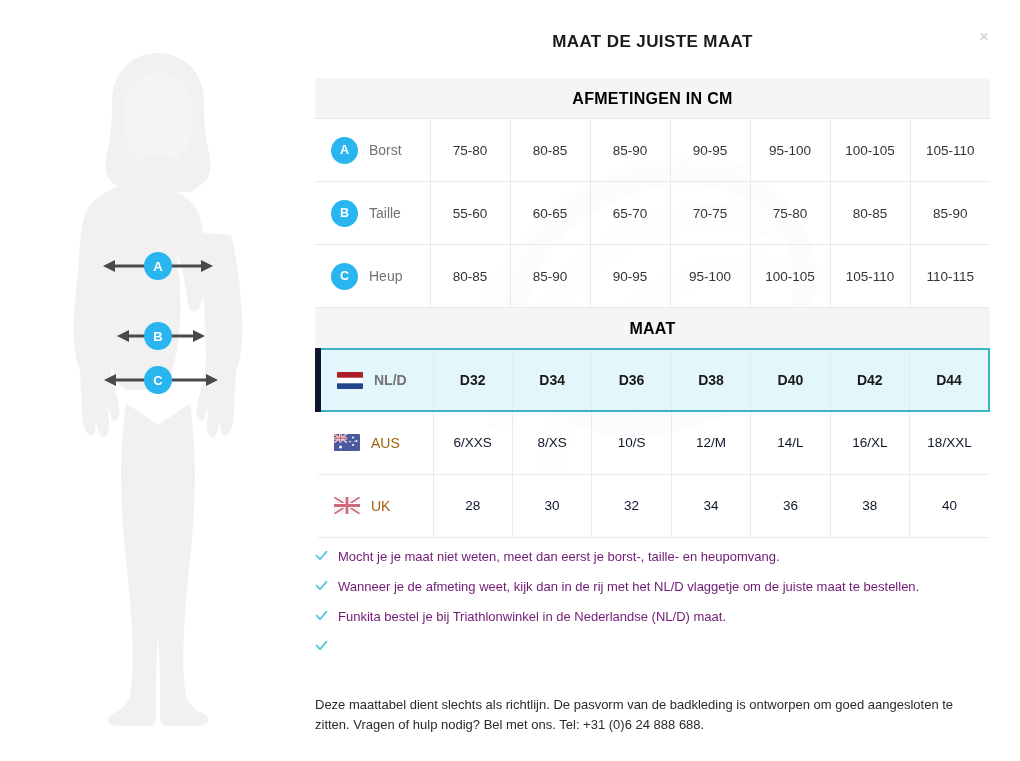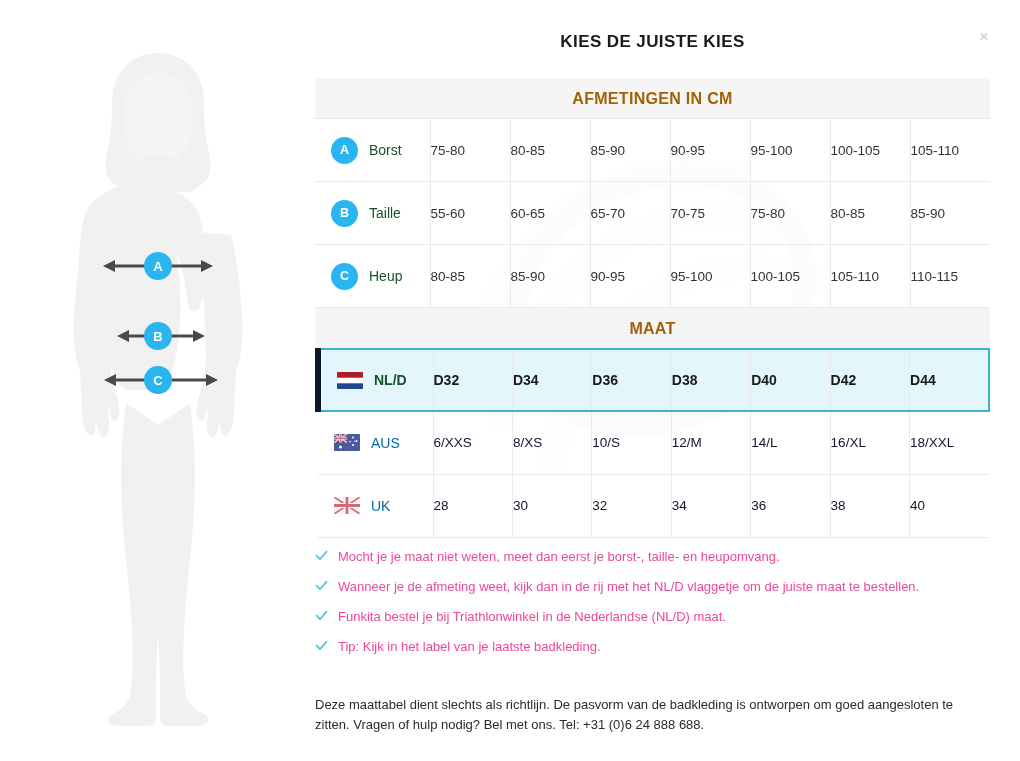--- a/index.html
+++ b/index.html
@@ -60,97 +60,97 @@
   .content {
     position: absolute;
     left: 315px; top: 78px;
     width: 675px;
   }
 
   .section-head {
     background: #f5f5f5;
     text-align: center;
     font-size: 16px; font-weight: bold;
-    color: #a16207;
+    color: #000000;
     letter-spacing: .3px;
     padding: 12px 0;
     height: 40px;
     position: relative;
     z-index: 2;
   }
 
   table.size-table {
     width: 675px;
     border-collapse: collapse;
     table-layout: fixed;
     position: relative;
     z-index: 2;
     background: transparent;
   }
   table.size-table td {
     border: 1px solid #eaeaea;
-    text-align: left;
+    text-align: center;
     font-size: 13.5px;
     color: #333;
     height: 63px;
     vertical-align: middle;
   }
   table.size-table td.label-cell {
     border-left: none;
     text-align: left;
     padding-left: 16px;
     width: 115px;
   }
   table.size-table td.last-col { border-right: none; }
   .label-inner { display: flex; align-items: center; gap: 11px; }
   .label-badge {
     width: 27px; height: 27px; border-radius: 50%;
     background: #29b6f0; color: #fff;
     font-size: 12.5px; font-weight: bold;
     display: flex; align-items: center; justify-content: center;
     flex: 0 0 auto;
   }
-  .label-text { font-size: 14px; color: #14532d; }
+  .label-text { font-size: 14px; color: #737373; }
 
   
   tr.row-highlight td {
     background: #e2f6fb;
     border-top: 2px solid #3ab5c7;
     border-bottom: 2px solid #3ab5c7;
     font-weight: bold;
     font-size: 14px;
     color: #1a1a1a;
     height: 62px;
   }
   tr.row-highlight td:first-child { border-left: 6px solid #0f172a; }
   tr.row-highlight td.last-col { border-right: 2px solid #3ab5c7; }
 
   tr.row-muted td { color: #0f172a; height: 63px; }
   tr.row-muted td.label-cell { color: #6f6f6f; }
-  tr.row-muted .label-text { color: #0369a1; font-size: 14px; }
+  tr.row-muted .label-text { color: #a16207; font-size: 14px; }
 
   
   .flag {
     width: 26px; height: 17px;
     flex: 0 0 auto;
     display: block;
     border-radius: 1px;
   }
 
   
   .checklist {
     position: absolute;
     left: 315px; top: 548px; width: 680px;
   }
   .check-item {
     display: flex; align-items: flex-start;
     gap: 10px;
     margin-bottom: 12.5px;
     font-size: 13px;
-    color: #ec4899;
+    color: #701a75;
     line-height: 1.35;
   }
   .check-icon { flex: 0 0 auto; margin-top: 1px; }
 
   .footer-note {
     position: absolute;
     left: 315px; top: 695px; width: 672px;
     font-size: 13px; color: #2b2b2b;
     line-height: 1.55;
   }
@@ -165,21 +165,21 @@
     pointer-events: none;
   }
 </style>
 </head>
 <body>
 
 <div class="modal">
 
   <button class="close-btn">×</button>
 
-  <div class="modal-title">KIES DE JUISTE KIES</div>
+  <div class="modal-title">MAAT DE JUISTE MAAT</div>
 
   <div class="figure-panel">
     <svg class="figure-svg" width="260" height="690" viewBox="0 0 260 690">
       <g fill="#f1f1f1">
 
         <path d="M128 8 c-26 0 -46 20 -46 48 c0 18 -1 36 -5 52 c-3 14 -2 24 6 30 l12 9 l66 0 l12 -9 c8 -6 9 -16 6 -30 c-4 -16 -5 -34 -5 -52 c0 -28 -20 -48 -46 -48 z"></path>
 
         <path d="M128 28 c-21 0 -35 17 -35 44 c0 30 16 52 35 52 c19 0 35 -22 35 -52 c0 -27 -14 -44 -35 -44 z" fill="#f4f4f4"></path>
 
         <path d="M112 112 h32 v28 h-32 z"></path>
@@ -431,19 +431,18 @@
     <div class="check-item">
       <svg class="check-icon" width="13" height="13" viewBox="0 0 13 13">
         <path d="M1.5 6.5 L5 10.2 L11.5 2.6" fill="none" stroke="#4cc5d8" stroke-width="1.7" stroke-linecap="round" stroke-linejoin="round"></path>
       </svg>
       <span>Funkita bestel je bij Triathlonwinkel in de Nederlandse (NL/D) maat.</span>
     </div>
     <div class="check-item">
       <svg class="check-icon" width="13" height="13" viewBox="0 0 13 13">
         <path d="M1.5 6.5 L5 10.2 L11.5 2.6" fill="none" stroke="#4cc5d8" stroke-width="1.7" stroke-linecap="round" stroke-linejoin="round"></path>
       </svg>
-      <span>Tip: Kijk in het label van je laatste badkleding.</span>
     </div>
   </div>
 
   <div class="footer-note">Deze maattabel dient slechts als richtlijn. De pasvorm van de badkleding is ontworpen om goed aangesloten te zitten. Vragen of hulp nodig? Bel met ons. Tel: +31 (0)6 24 888 688.</div>
 
 </div>
 
 </body></html>

